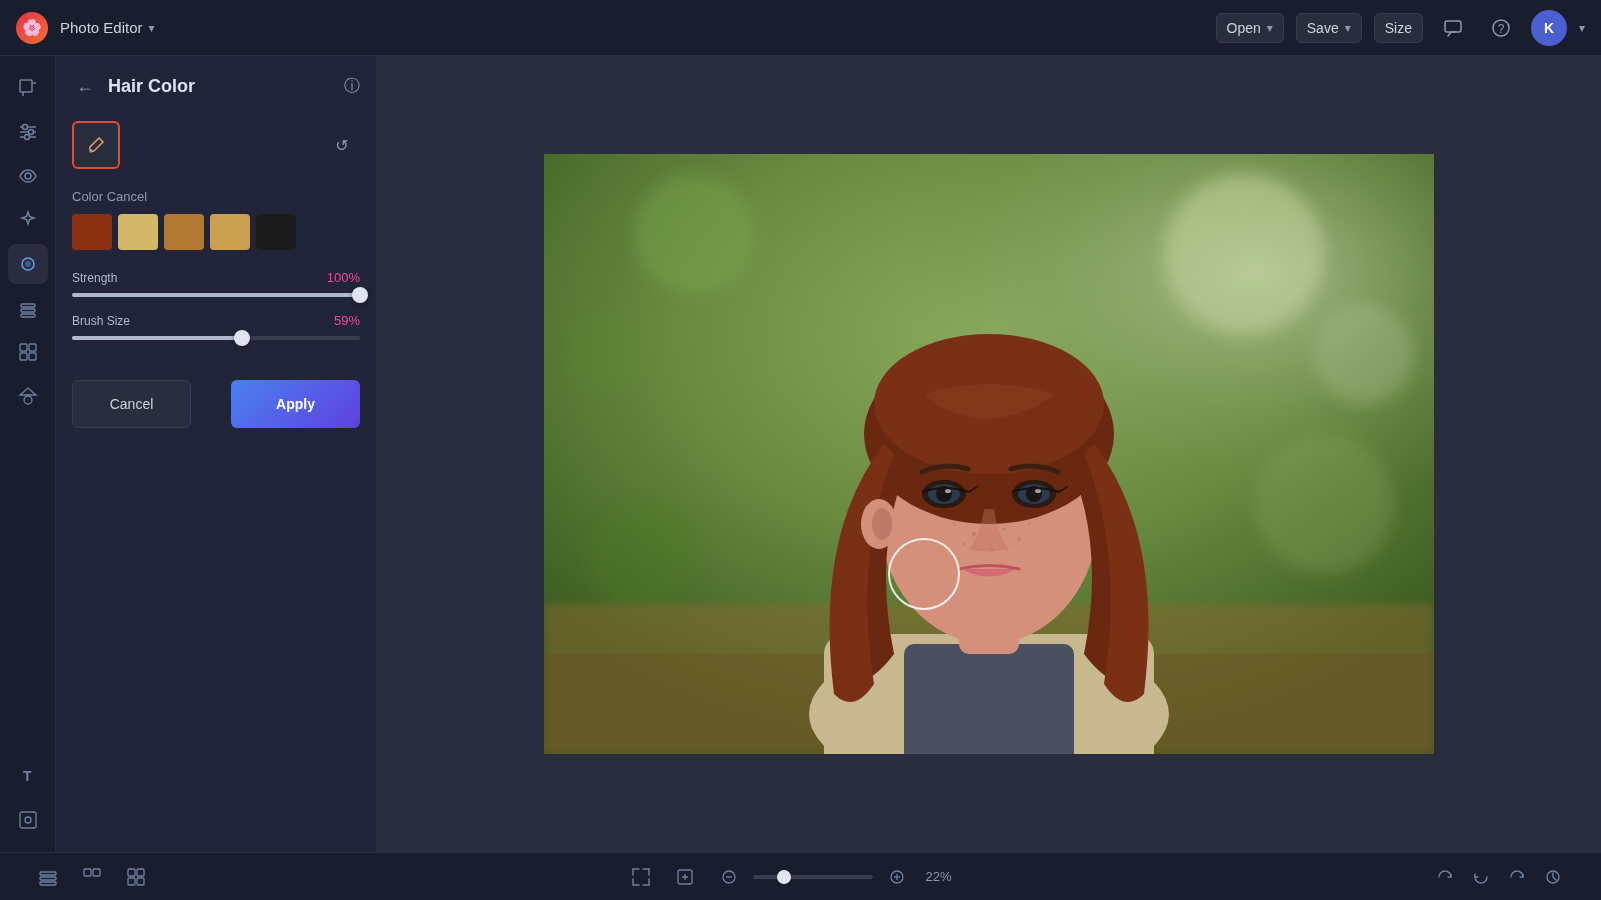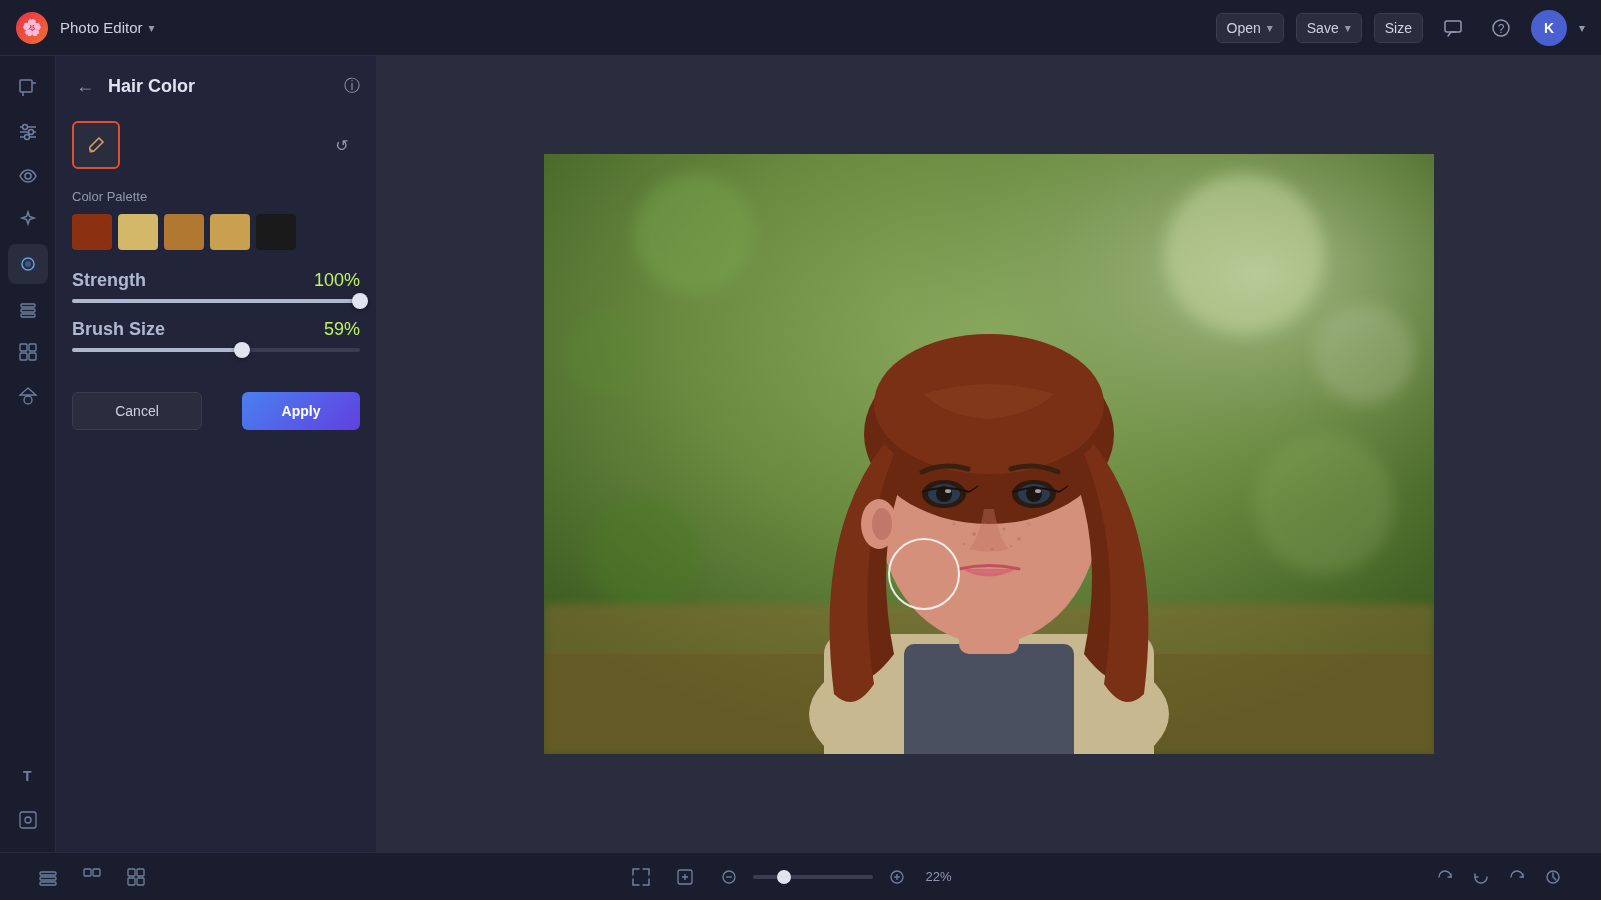--- a/index.html
+++ b/index.html
@@ -153,22 +153,22 @@
     }
 
     
     .slider-section {
       margin-bottom: 16px;
     }
     .slider-header {
       display: flex; justify-content: space-between; align-items: center;
       margin-bottom: 8px;
     }
-    .slider-label { font-size: 18px; color: #b0b8d0; font-weight: bold; }
-    .slider-value { font-size: 18px; color: #bef264; }
+    .slider-label { font-size: 12px; color: #b0b8d0; }
+    .slider-value { font-size: 13px; color: #ec4899; }
     .slider-track {
       width: 100%;
       height: 4px;
       background: #3a3d50;
       border-radius: 2px;
       position: relative;
       cursor: pointer;
     }
     .slider-fill {
       height: 100%;
@@ -188,21 +188,21 @@
     
     .panel-actions {
       display: flex; margin-top: 24px;
     }
     .cancel-btn {
       flex: 1; padding: 10px;
       background: #2a2d3e; border: 1px solid #3a3d50;
       color: #cdd2e0; border-radius: 6px; font-size: 14px; cursor: pointer;
     }
     .apply-btn {
-      flex: 1; padding: 5px;
+      flex: 1; padding: 16px;
       background: linear-gradient(135deg, #4a80f0, #6040e0);
       border: none; color: white; border-radius: 6px;
       font-size: 14px; font-weight: 600; cursor: pointer; margin-left: 40px;
     }
 
     
     .canvas-area {
       flex: 1;
       background: #2a2d3e;
       display: flex;
@@ -388,21 +388,21 @@
         <svg width="22" height="22" viewBox="0 0 22 22" fill="none">
           <path d="M14 4l4 4-9 9a3 3 0 01-4-4L14 4z" stroke="#e0a060" stroke-width="1.5" fill="none"></path>
           <circle cx="6" cy="17" r="2" fill="#e0a060" opacity="0.5"></circle>
         </svg>
       </button>
       <button class="tool-reset-btn">
         <span>↺</span>
       </button>
     </div>
 
-    <div class="section-label">Color Palette</div>
+    <div class="section-label">Color Cancel</div>
     <div class="color-swatches">
       <button class="color-swatch" style="background:#8B3010;"></button>
       <button class="color-swatch" style="background:#D4B86A;"></button>
       <button class="color-swatch" style="background:#B07830;"></button>
       <button class="color-swatch" style="background:#C8A050;"></button>
       <button class="color-swatch" style="background:#1a1a1a;"></button>
     </div>
 
     <div class="slider-section">
       <div class="slider-header">

